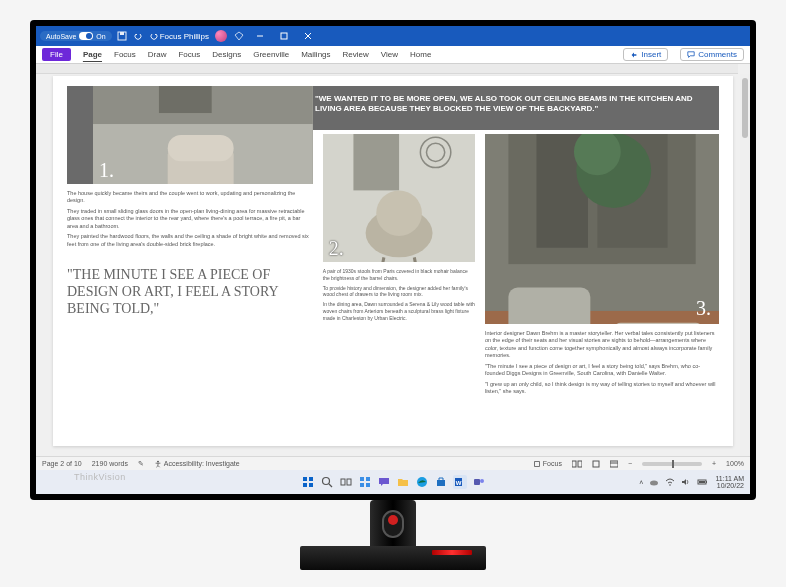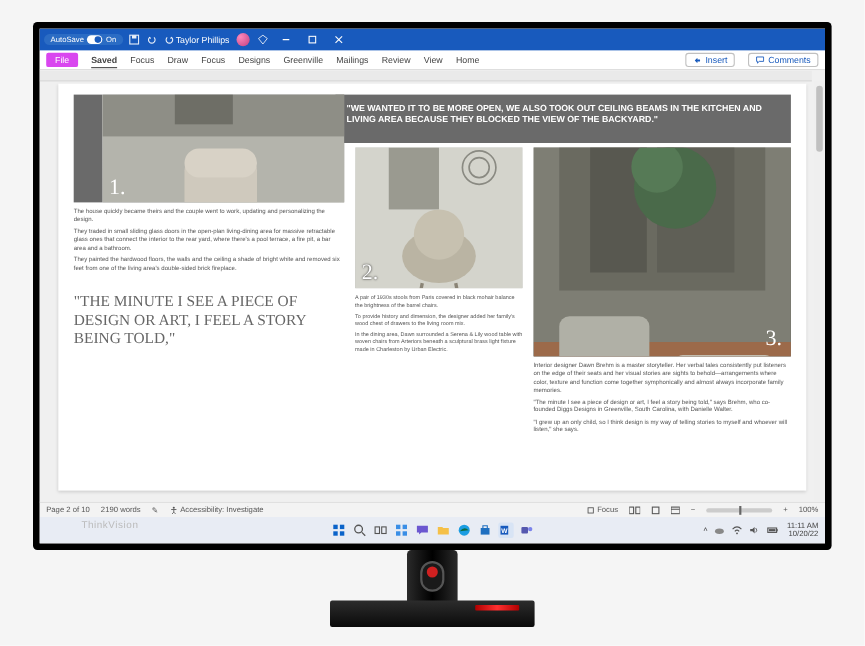--- a/index.html
+++ b/index.html
@@ -17,21 +17,21 @@
   .qat-icon { width: 12px; height: 12px; display: flex; align-items: center; justify-content: center; opacity: 0.9; }
   .titlebar .center { flex: 1; display: flex; align-items: center; justify-content: center; gap: 8px; }
   .search { background: #3d72c4; border-radius: 3px; height: 13px; width: 160px; display: flex; align-items: center; padding: 0 6px; gap: 4px; font-size: 7px; }
   .titlebar .right-cluster { display: flex; align-items: center; gap: 6px; }
   .avatar { width: 12px; height: 12px; border-radius: 50%; background: radial-gradient(circle at 30% 30%, #f8b, #c04080); }
   .winbtn { width: 18px; height: 14px; display: flex; align-items: center; justify-content: center; }
 
   
   .ribbon { height: 18px; background: #fff; border-bottom: 1px solid #d0d0d0; display: flex; align-items: center; font-size: 8px; color: #444; padding: 0 6px; gap: 12px; }
   .ribbon .tab { cursor: default; }
-  .ribbon .file { background: #d946ef; color: #fff; padding: 2px 8px; border-radius: 2px; }
+  .ribbon .file { background: #6d28d9; color: #fff; padding: 2px 8px; border-radius: 2px; }
   .ribbon .home { font-weight: 600; text-decoration: underline; text-underline-offset: 4px; }
   .ribbon .spacer { flex: 1; }
   .share, .comments-btn { border: 1px solid #c0c0c0; border-radius: 3px; padding: 1px 6px; font-size: 8px; display: flex; align-items: center; gap: 3px; color: #185abd; }
 
   
   .canvas { height: calc(100% - 20px - 18px - 14px - 24px); background: #f0f0f0; overflow: hidden; position: relative; display: flex; justify-content: center; }
   .ruler { position: absolute; top: 0; left: 0; right: 12px; height: 10px; background: #eaeaea; border-bottom: 1px solid #d8d8d8; }
   .page { margin-top: 12px; width: 680px; height: 370px; background: #fff; box-shadow: 0 1px 3px rgba(0,0,0,0.15); padding: 10px 14px; position: relative; }
   .scrollbar-v { position: absolute; right: 0; top: 10px; bottom: 0; width: 10px; background: #efefef; }
   .scrollbar-v .thumb { position: absolute; top: 4px; left: 2px; width: 6px; height: 60px; background: #c0c0c0; border-radius: 3px; }
@@ -100,21 +100,21 @@
               <path d="M7 3 A3 3 0 1 1 3 3 L4 4" fill="none" stroke="#fff" stroke-width="1"></path>
             </svg>
           </div>
         <div class="qat-icon">
             <svg width="10" height="10" viewBox="0 0 10 10">
               <path d="M3 3 A3 3 0 1 0 7 3 L6 4" fill="none" stroke="#fff" stroke-width="1"></path>
             </svg>
           </div>
       </div>
       <div class="right-cluster">
-        <span style="font-size:8px;">Taylor Phillips</span>
+        <span style="font-size:8px;">Focus Phillips</span>
         <div class="avatar"></div>
         <div class="qat-icon">
             <svg width="10" height="10" viewBox="0 0 10 10">
               <path d="M5 1 L9 4 L5 9 L1 4 Z" fill="none" stroke="#fff" stroke-width="0.8"></path>
             </svg>
           </div>
         <div class="winbtn">
             <svg width="8" height="8" viewBox="0 0 8 8">
               <line x1="1" y1="4" x2="7" y2="4" stroke="#fff" stroke-width="1"></line>
             </svg>
@@ -128,21 +128,21 @@
             <svg width="8" height="8" viewBox="0 0 8 8">
               <line x1="1" y1="1" x2="7" y2="7" stroke="#fff" stroke-width="1"></line>
               <line x1="7" y1="1" x2="1" y2="7" stroke="#fff" stroke-width="1"></line>
             </svg>
           </div>
       </div>
     </div>
 
     <div class="ribbon">
       <span class="tab file">File</span>
-      <span class="tab home">Saved</span>
+      <span class="tab home">Page</span>
       <span class="tab">Focus</span>
       <span class="tab">Draw</span>
       <span class="tab">Focus</span>
       <span class="tab">Designs</span>
       <span class="tab">Greenville</span>
       <span class="tab">Mailings</span>
       <span class="tab">Review</span>
       <span class="tab">View</span>
       <span class="tab">Home</span>
       <span class="spacer"></span>

